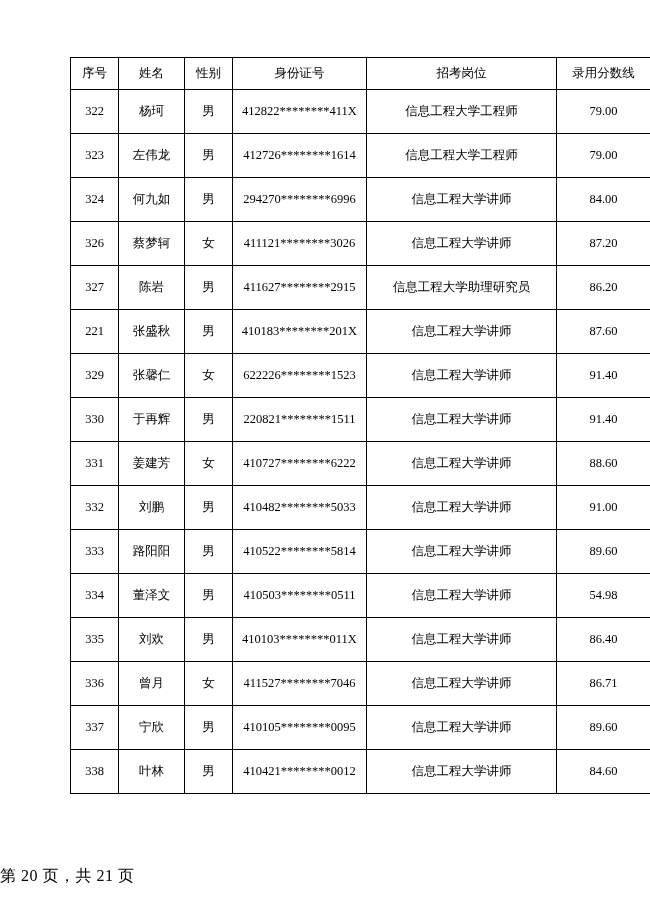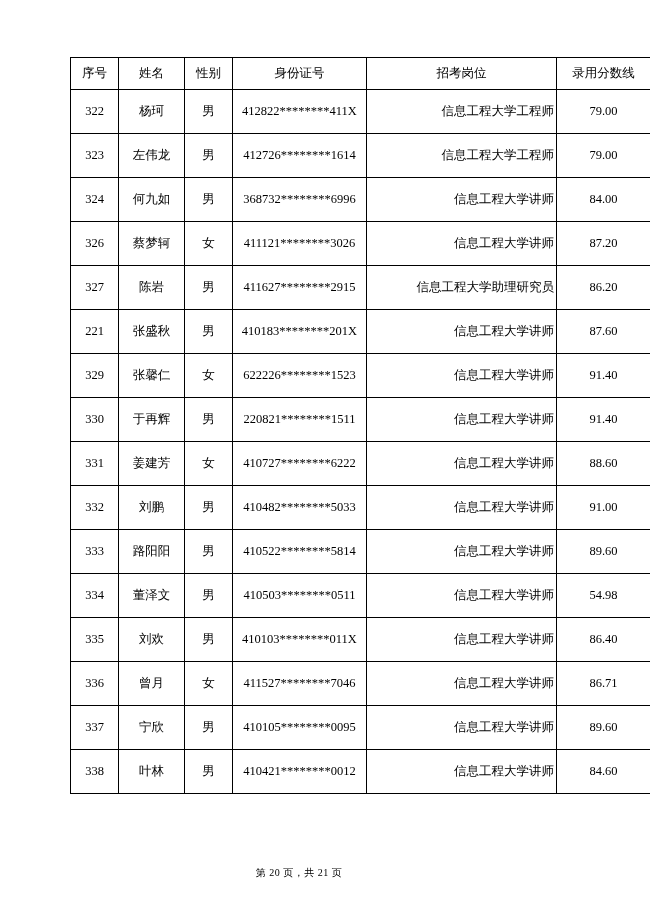--- a/index.html
+++ b/index.html
@@ -50,29 +50,28 @@
   }
   col.c-seq { width: 48px; }
   col.c-name { width: 66px; }
   col.c-sex { width: 48px; }
   col.c-id { width: 134px; }
   col.c-post { width: 190px; }
   col.c-score { width: 94px; }
 
   td.seq, td.name, td.sex, td.score { text-align: center; }
   td.id { text-align: center; letter-spacing: 0px; font-size: 12px; }
-  td.post { text-align: right; padding-left: 6px; }
+  td.post { text-align: center; padding-left: 6px; }
 
   .footer {
     position: absolute;
     left: 0;
     top: 866px;
     width: 598px;
-    text-align: center;
-    font-size: 10px;
+    font-size: 16px;
     color: #000;
     letter-spacing: 0.5px;
   }
 </style>
 </head>
 <body>
 
 <div class="page">
 
   <div class="table-wrap">
@@ -109,21 +108,21 @@
           <td class="name">左伟龙</td>
           <td class="sex">男</td>
           <td class="id">412726********1614</td>
           <td class="post">信息工程大学工程师</td>
           <td class="score">79.00</td>
         </tr>
         <tr>
           <td class="seq">324</td>
           <td class="name">何九如</td>
           <td class="sex">男</td>
-          <td class="id">368732********6996</td>
+          <td class="id">294270********6996</td>
           <td class="post">信息工程大学讲师</td>
           <td class="score">84.00</td>
         </tr>
         <tr>
           <td class="seq">326</td>
           <td class="name">蔡梦轲</td>
           <td class="sex">女</td>
           <td class="id">411121********3026</td>
           <td class="post">信息工程大学讲师</td>
           <td class="score">87.20</td>

